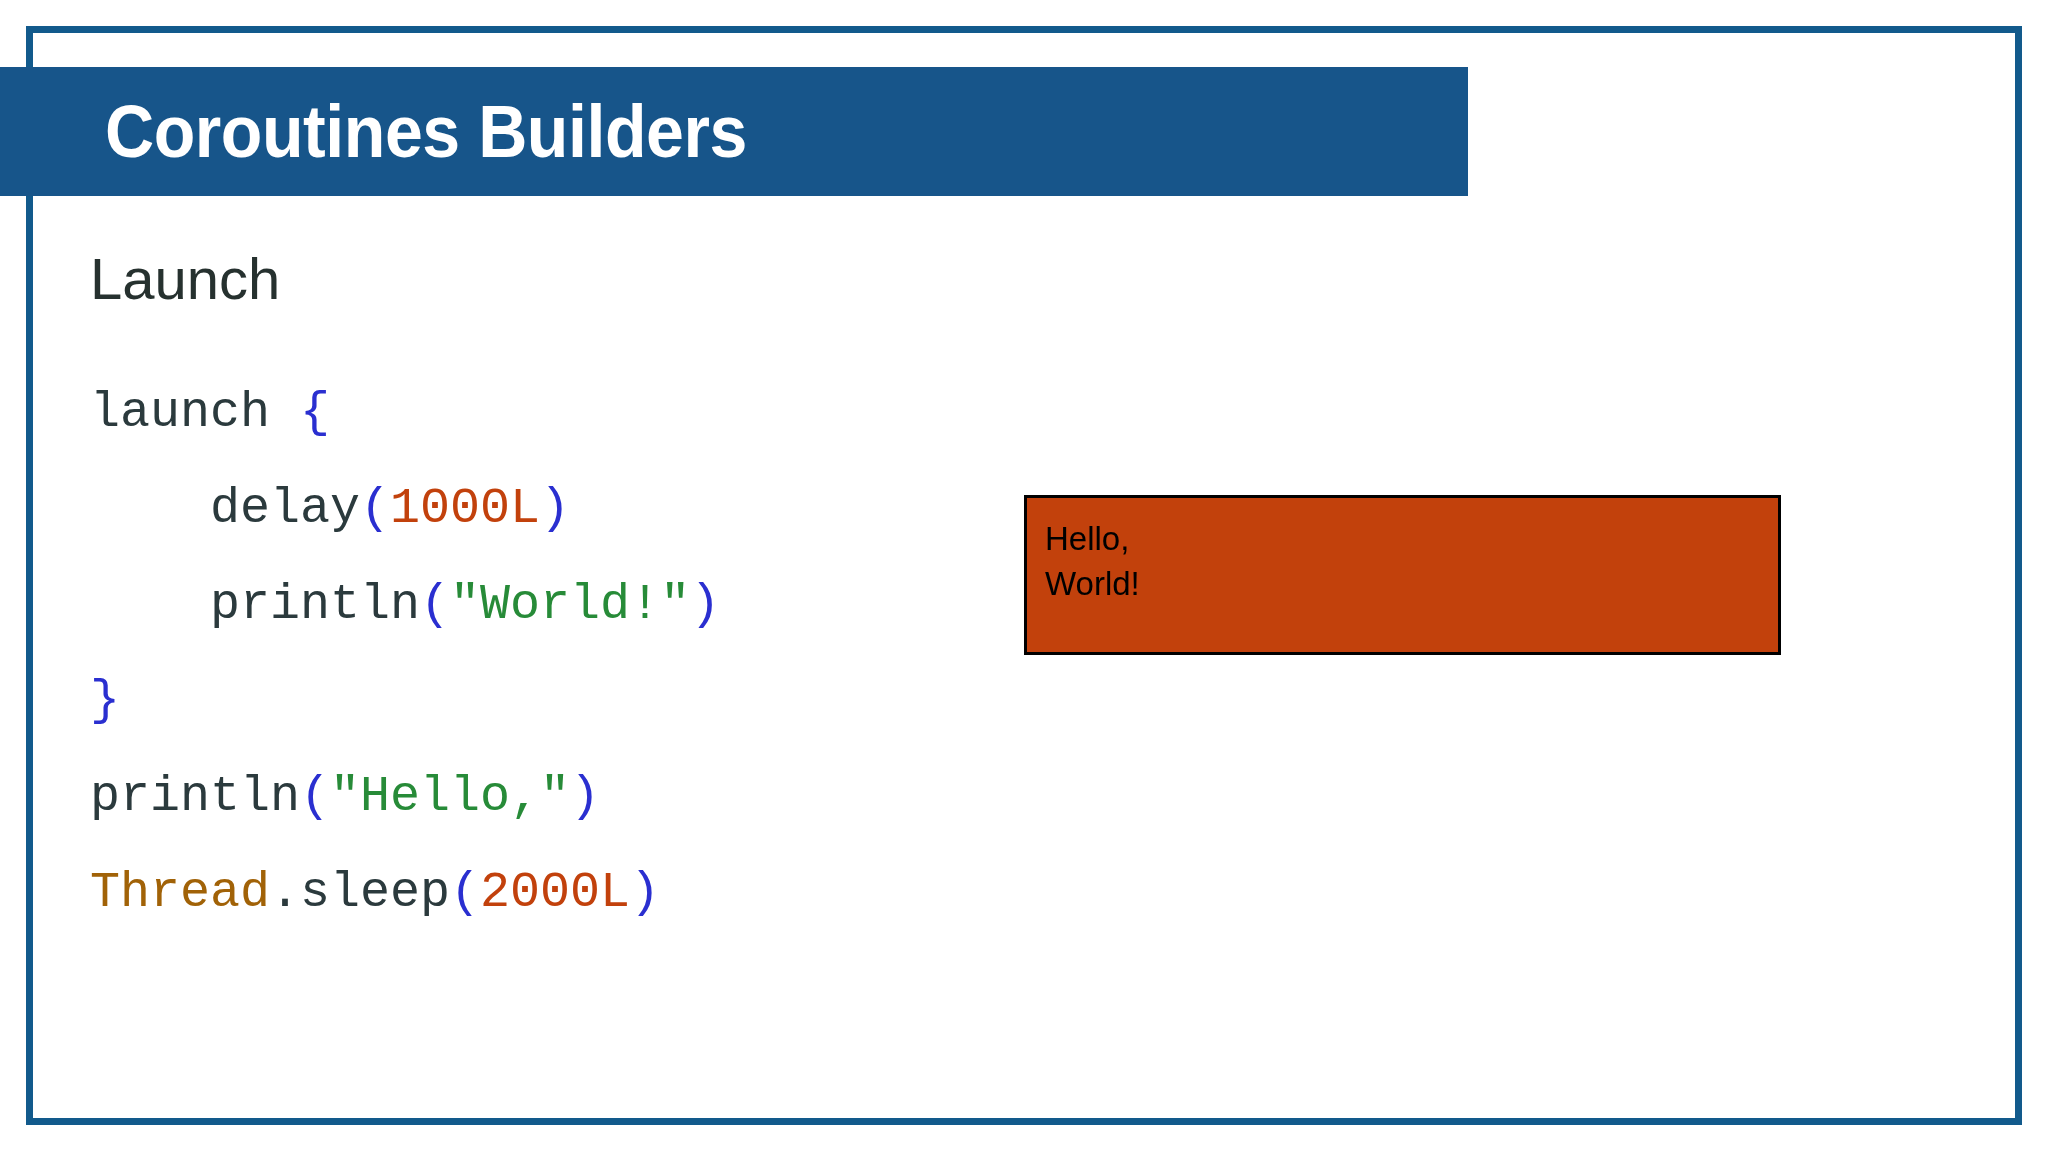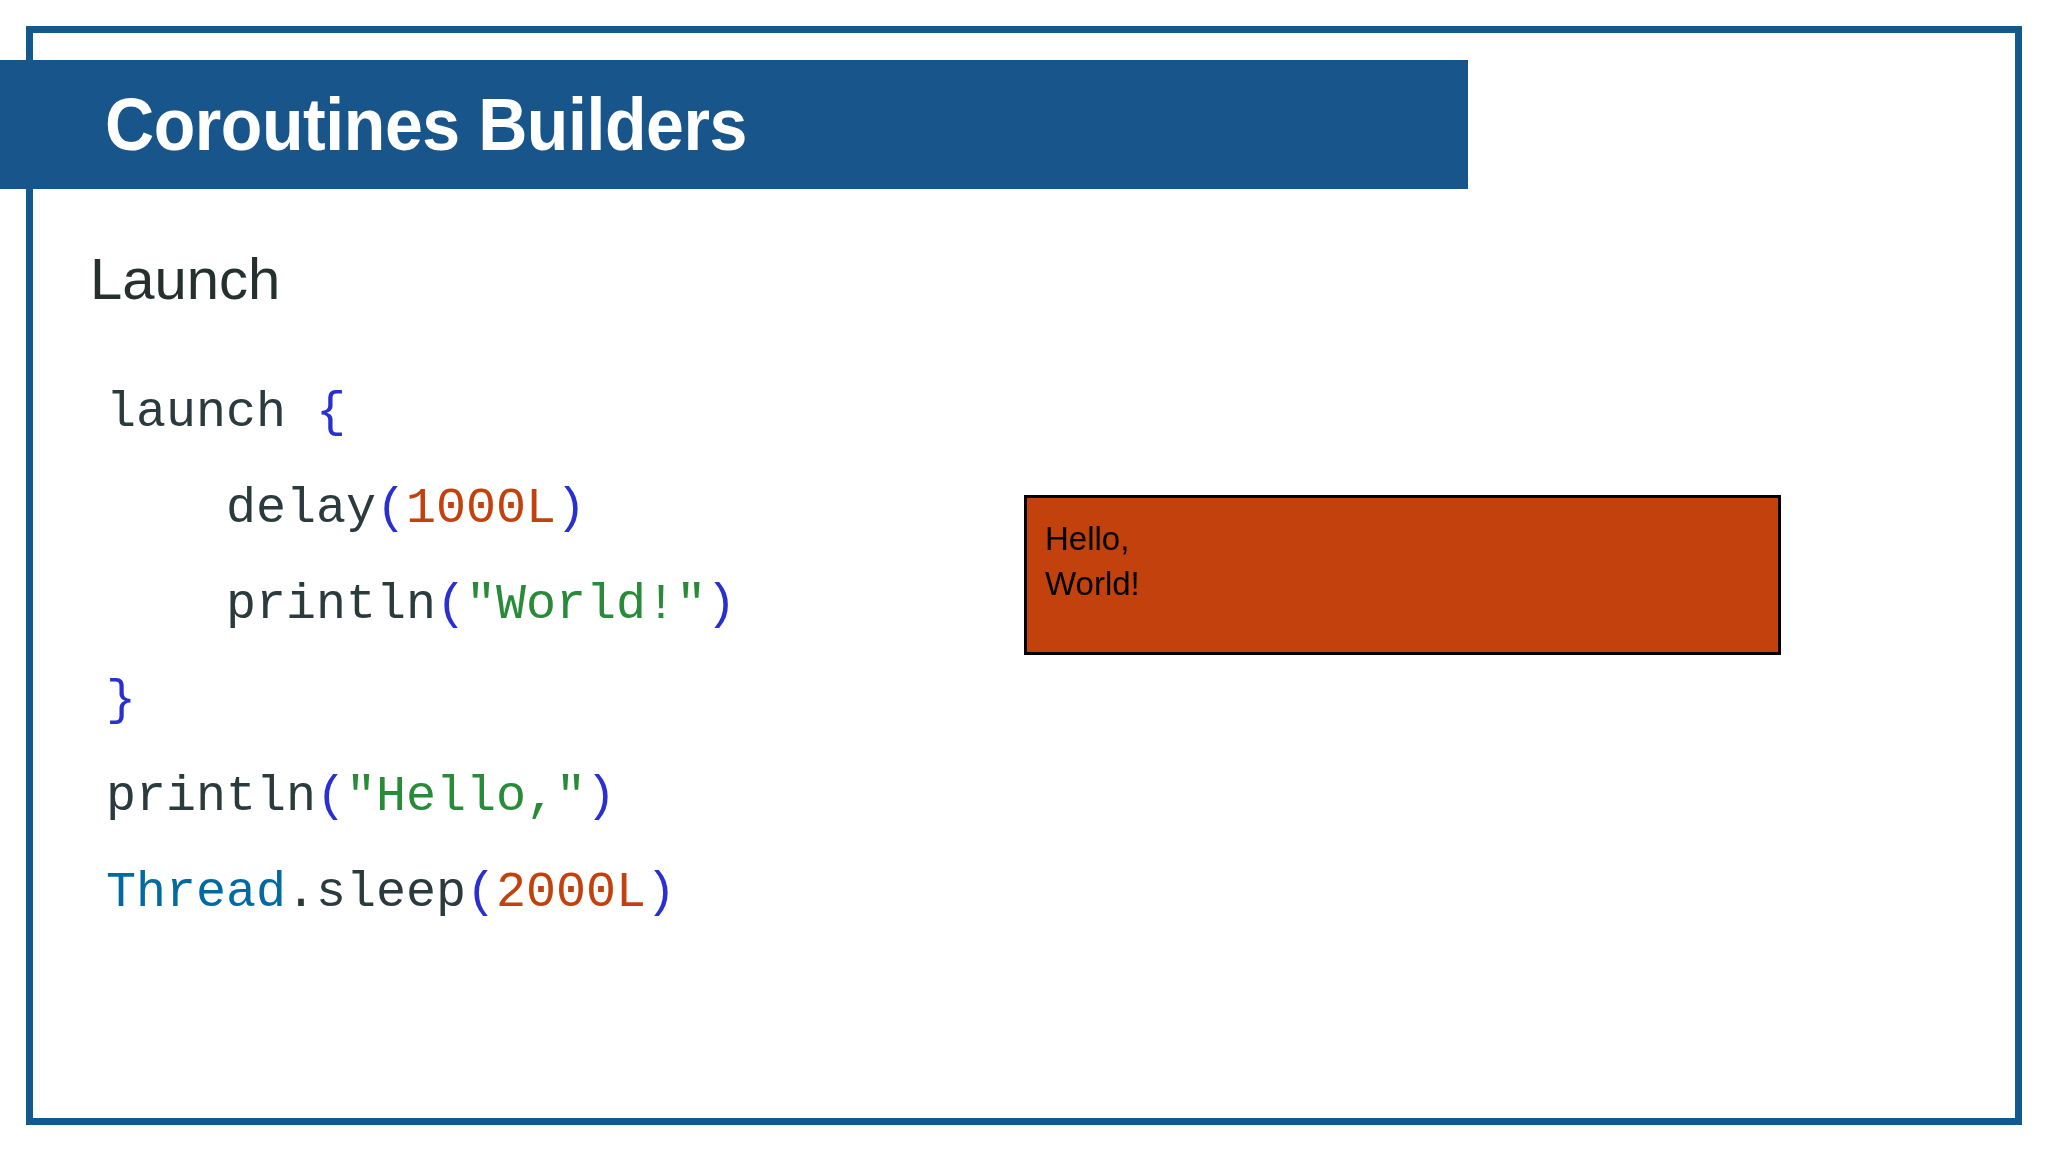--- a/index.html
+++ b/index.html
@@ -30,21 +30,21 @@
     height: 1099px;
     box-sizing: border-box;
     border: 7px solid #125a8c;
     background: #ffffff;
   }
 
   
   #title-banner {
     position: absolute;
     left: 0px;
-    top: 60px;
+    top: 67px;
     width: 1468px;
     height: 129px;
     background: #17558a;
     display: flex;
     align-items: center;
   }
   #title-text {
     margin-left: 105px;
     color: #ffffff;
     font-family: "Liberation Sans Narrow", "Liberation Sans", sans-serif;
@@ -74,27 +74,27 @@
   #code-block {
     position: absolute;
     left: 90px;
     top: 365px;
     font-family: "Liberation Mono", "DejaVu Sans Mono", monospace;
     font-size: 50px;
     line-height: 96px;
     color: #2b3a3d;
     white-space: pre;
   }
-  .code-line { white-space: pre; margin-left: 16px; }
+  .code-line { white-space: pre; }
 
   .tok-plain  { color: #2b3a3d; }
   .tok-punct  { color: #2a2fd0; }
   .tok-num    { color: #c2410c; }
   .tok-str    { color: #278b38; }
-  .tok-type   { color: #0369a1; }
+  .tok-type   { color: #a16207; }
 
   
   #output-box {
     position: absolute;
     left: 1024px;
     top: 495px;
     width: 757px;
     height: 160px;
     box-sizing: border-box;
     background: #c2410c;

